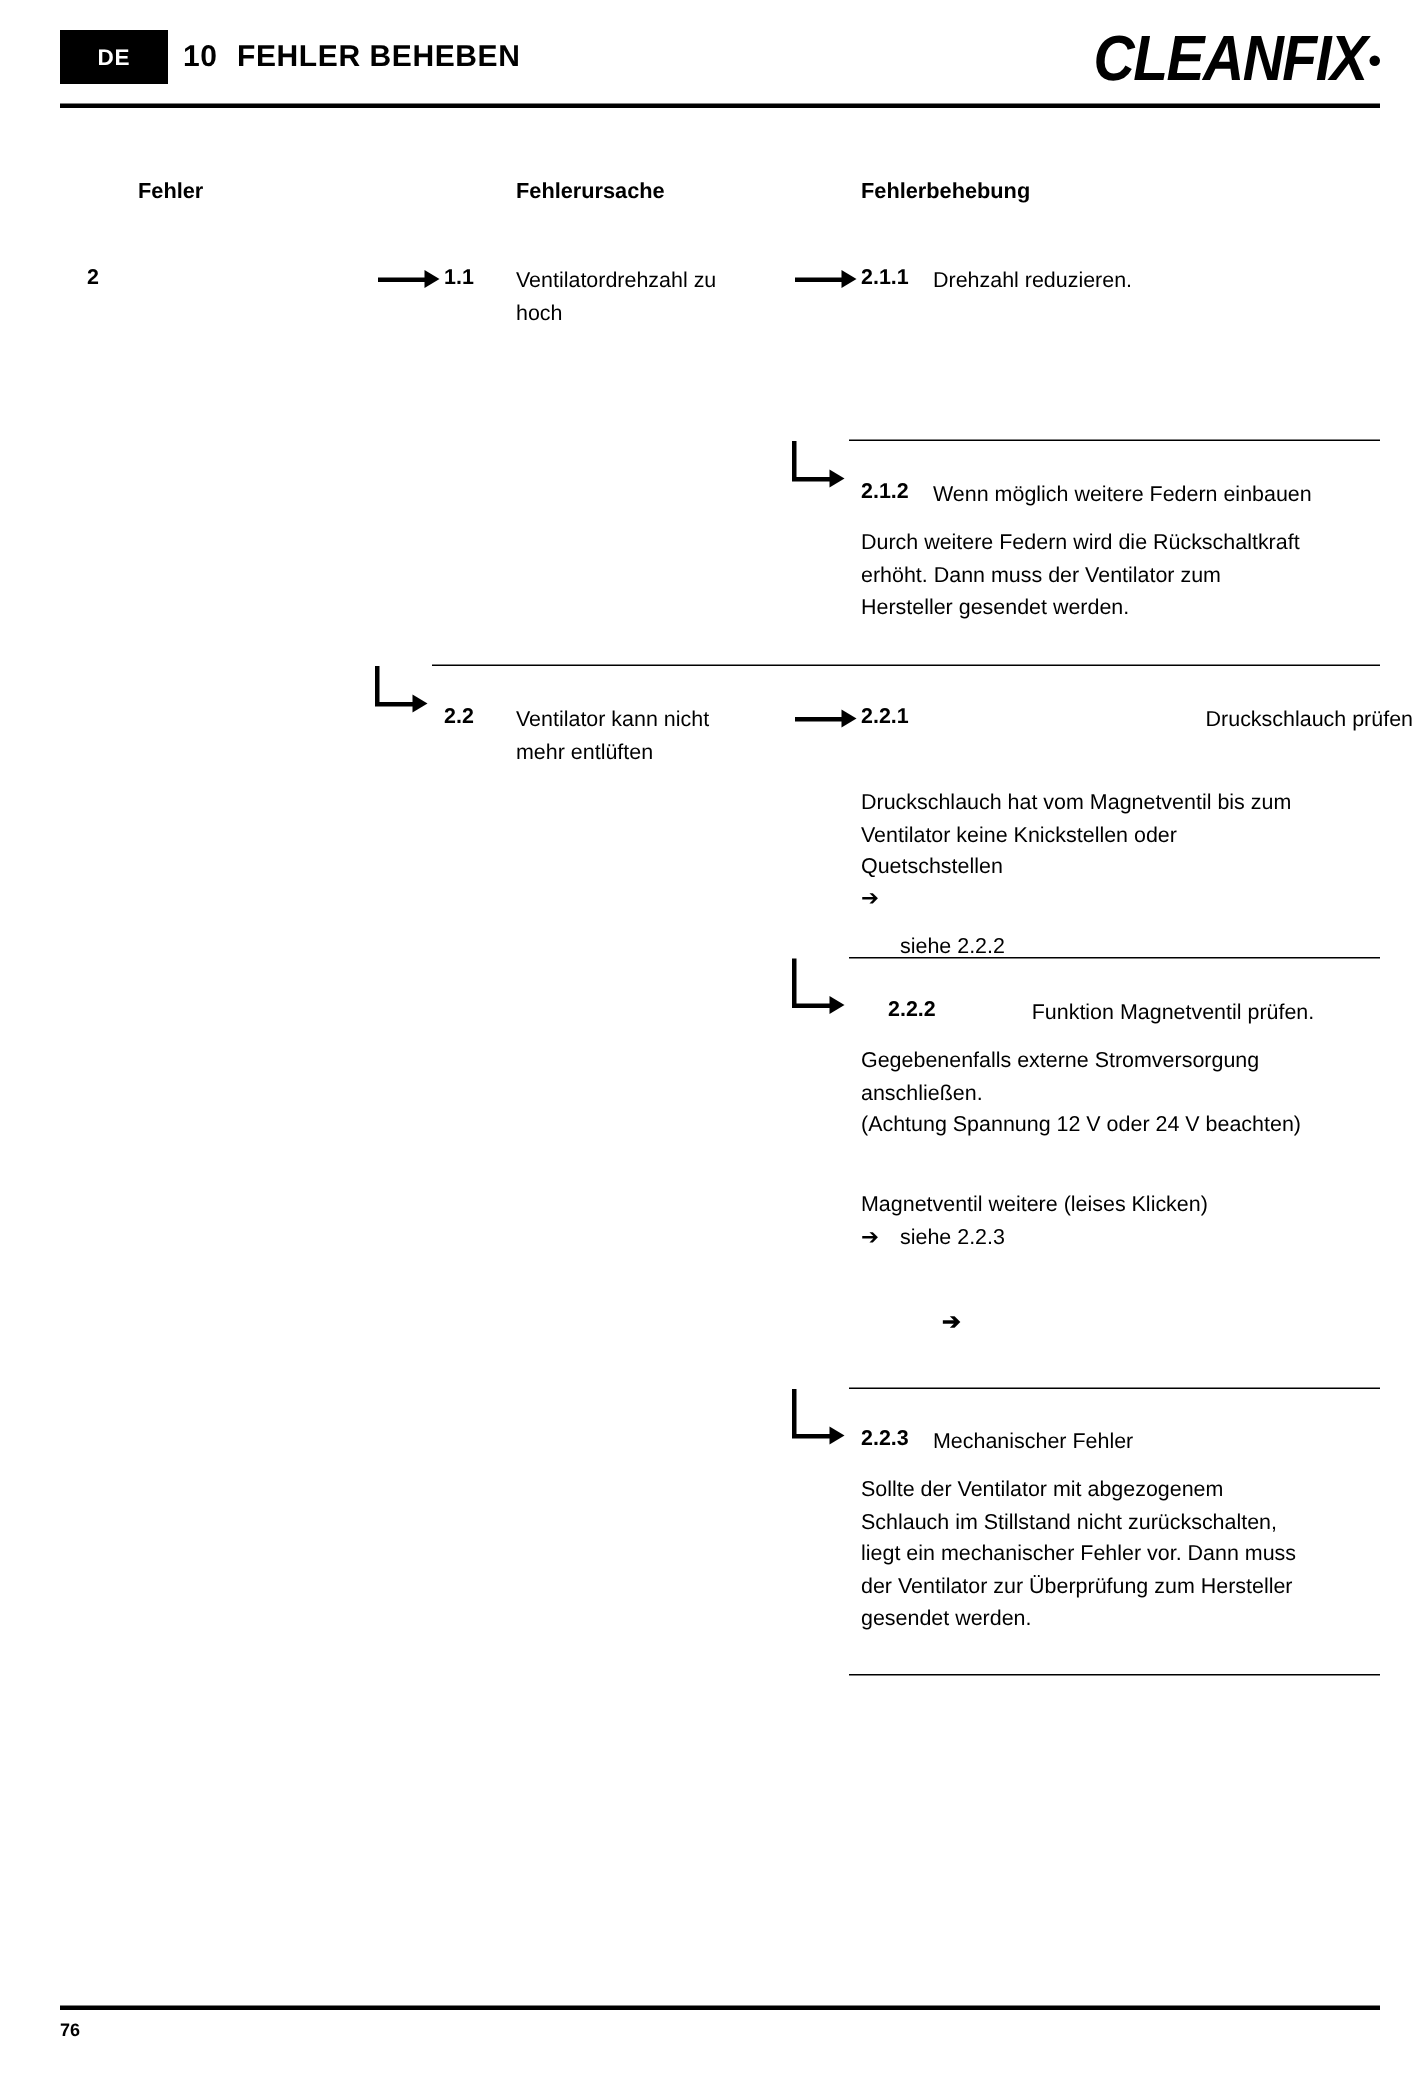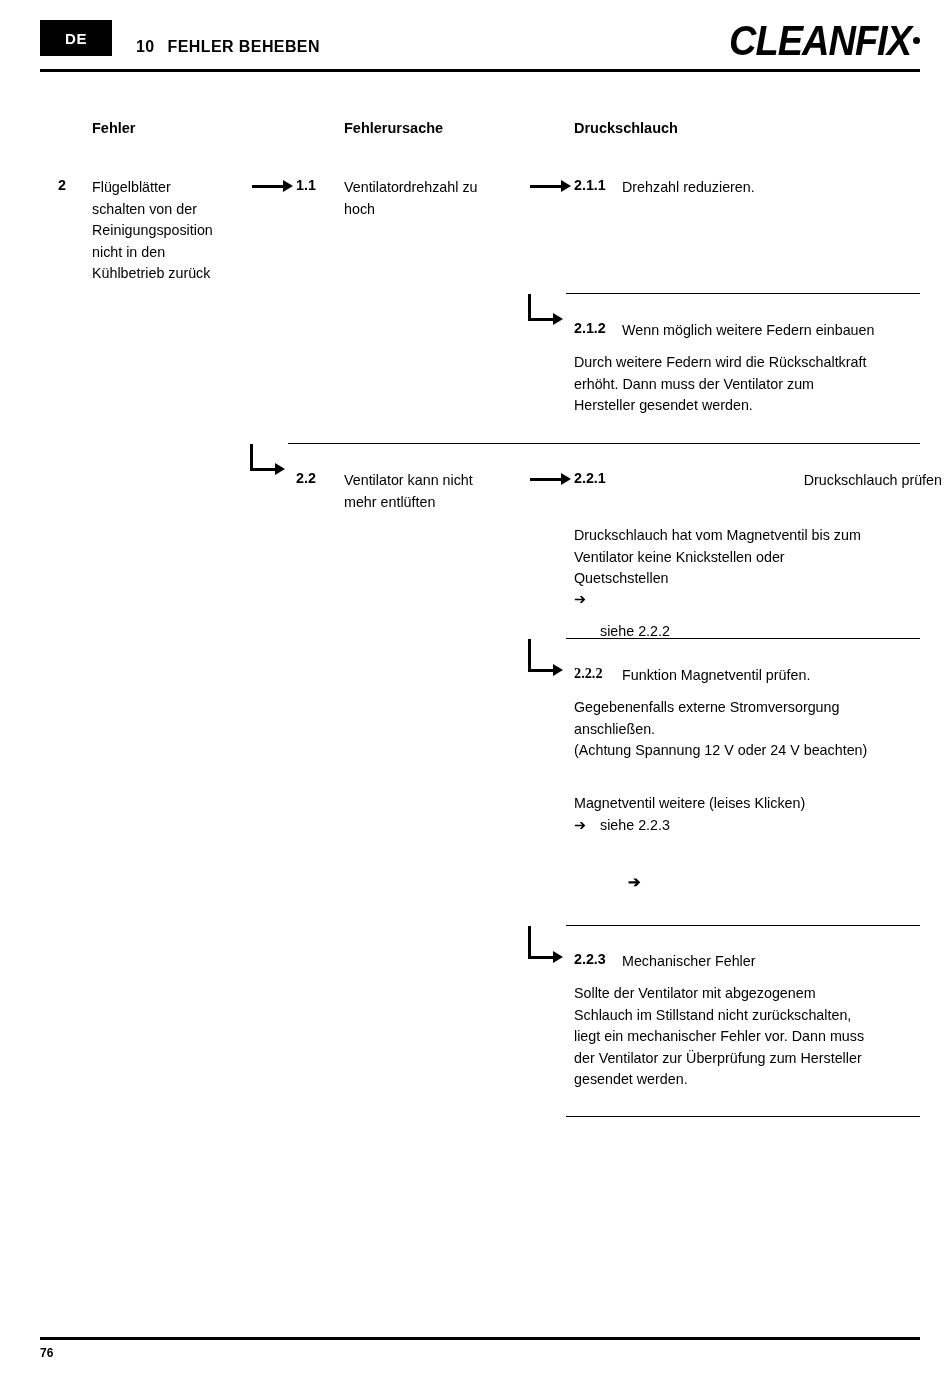--- a/index.html
+++ b/index.html
@@ -38,26 +38,26 @@
     color: #ffffff;
     font-size: 15px;
     font-weight: bold;
     letter-spacing: 0.5px;
     display: flex;
     align-items: center;
     justify-content: center;
   }
   .header-title {
     position: absolute;
-    left: 96px;
+    left: 82px;
     top: 0;
     height: 36px;
     display: flex;
-    align-items: flex-end;
-    font-size: 16px;
+    align-items: center;
+    font-size: 20px;
     font-weight: bold;
     letter-spacing: 0.4px;
   }
   .header-title .chapter-num {
     margin-right: 13px;
   }
   .header-rule {
     position: absolute;
     left: 0;
     top: 49px;
@@ -205,28 +205,23 @@
     </div>
     <div class="logo">
       <span class="logo-text">CLEANFIX</span>
         <span class="logo-dot"></span>
     </div>
     <div class="header-rule"></div>
   </div>
 
   <div class="col-head c1">Fehler</div>
   <div class="col-head c2">Fehlerursache</div>
-  <div class="col-head c3">Druckschlauch</div>
+  <div class="col-head c3">Fehlerbehebung</div>
 
   <div class="num" style="left:58px; top:177px;">2</div>
-  <div class="txt nowrap" style="left:92px; top:177px; width:200px;">Flügelblätter
-schalten von der
-Reinigungsposition
-nicht in den
-Kühlbetrieb zurück</div>
 
   <div class="arrow-straight" style="left:252px; top:180px; width:42px;">
     <div class="shaft" style="width:32px;"></div>
     <div class="head" style="left:31px;"></div>
   </div>
 
   <div class="num" style="left:296px; top:177px;">1.1</div>
   <div class="txt nowrap" style="left:344px; top:177px; width:205px;">Ventilatordrehzahl zu
 hoch</div>
 
@@ -278,22 +273,22 @@
   <div class="txt" style="left:600px; top:589px; width:250px;margin-top:32px;">siehe 2.2.2</div>
 
   <div class="sep" style="left:566px; top:638px; width:354px;"></div>
 
   <div class="arrow-elbow" style="left:528px; top:639px; width:48px; height:40px;">
     <div class="v" style="height:32px;"></div>
     <div class="h" style="top:30px; width:26px;"></div>
     <div class="head" style="left:25px; top:25px;"></div>
   </div>
 
-  <div class="num" style="left:574px; top:665px;font-family:Liberation Serif, serif;">2.2.2</div>
-  <div class="txt" style="left:622px; top:665px; width:320px;">Funktion Magnetventil prüfen.</div>
+  <div class="num" style="left:592px; top:665px;">2.2.2</div>
+  <div class="txt" style="left:622px; top:665px; width:320px;text-align:center;">Funktion Magnetventil prüfen.</div>
   <div class="txt nowrap" style="left:574px; top:697px; width:372px;">Gegebenenfalls externe Stromversorgung
 anschließen.
 (Achtung Spannung 12 V oder 24 V beachten)</div>
   <div class="txt" style="left:574px; top:793px; width:372px;">Magnetventil weitere (leises Klicken)</div>
   <div class="txt" style="left:574px; top:815px; width:24px;">➔</div>
   <div class="txt" style="left:600px; top:815px; width:250px;">siehe 2.2.3</div>
 
   <div class="txt bold" style="left:628px; top:871px; width:24px; font-size:15px;">➔</div>
 
   <div class="sep" style="left:566px; top:925px; width:354px;"></div>

